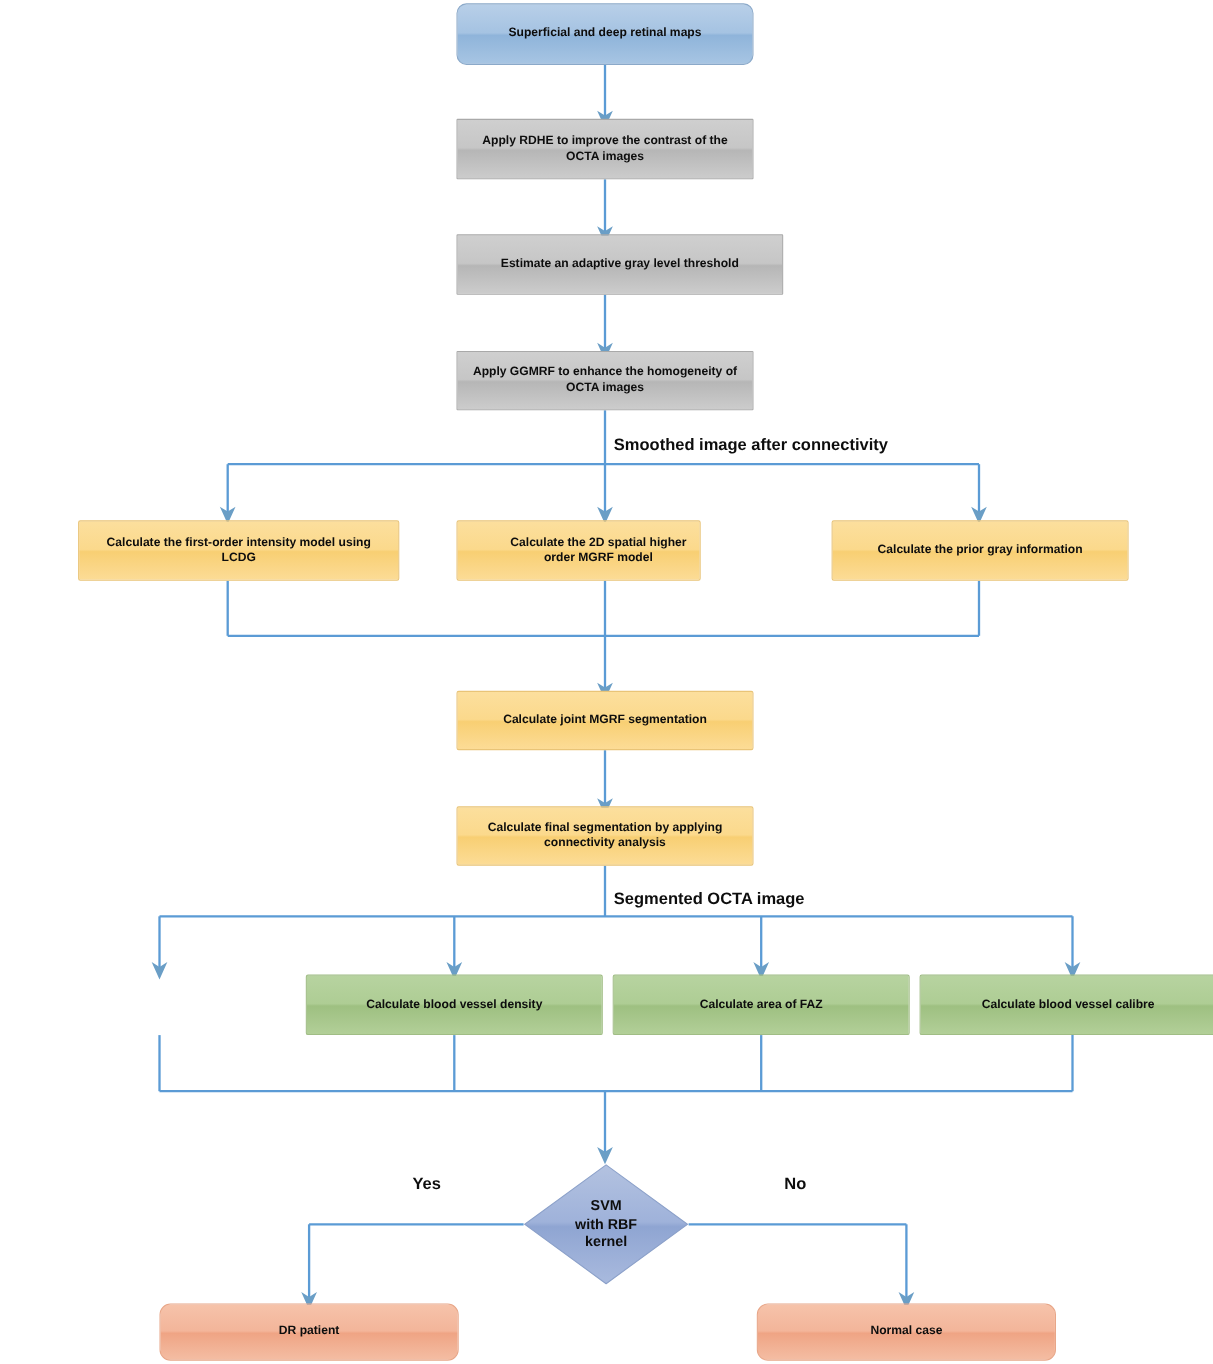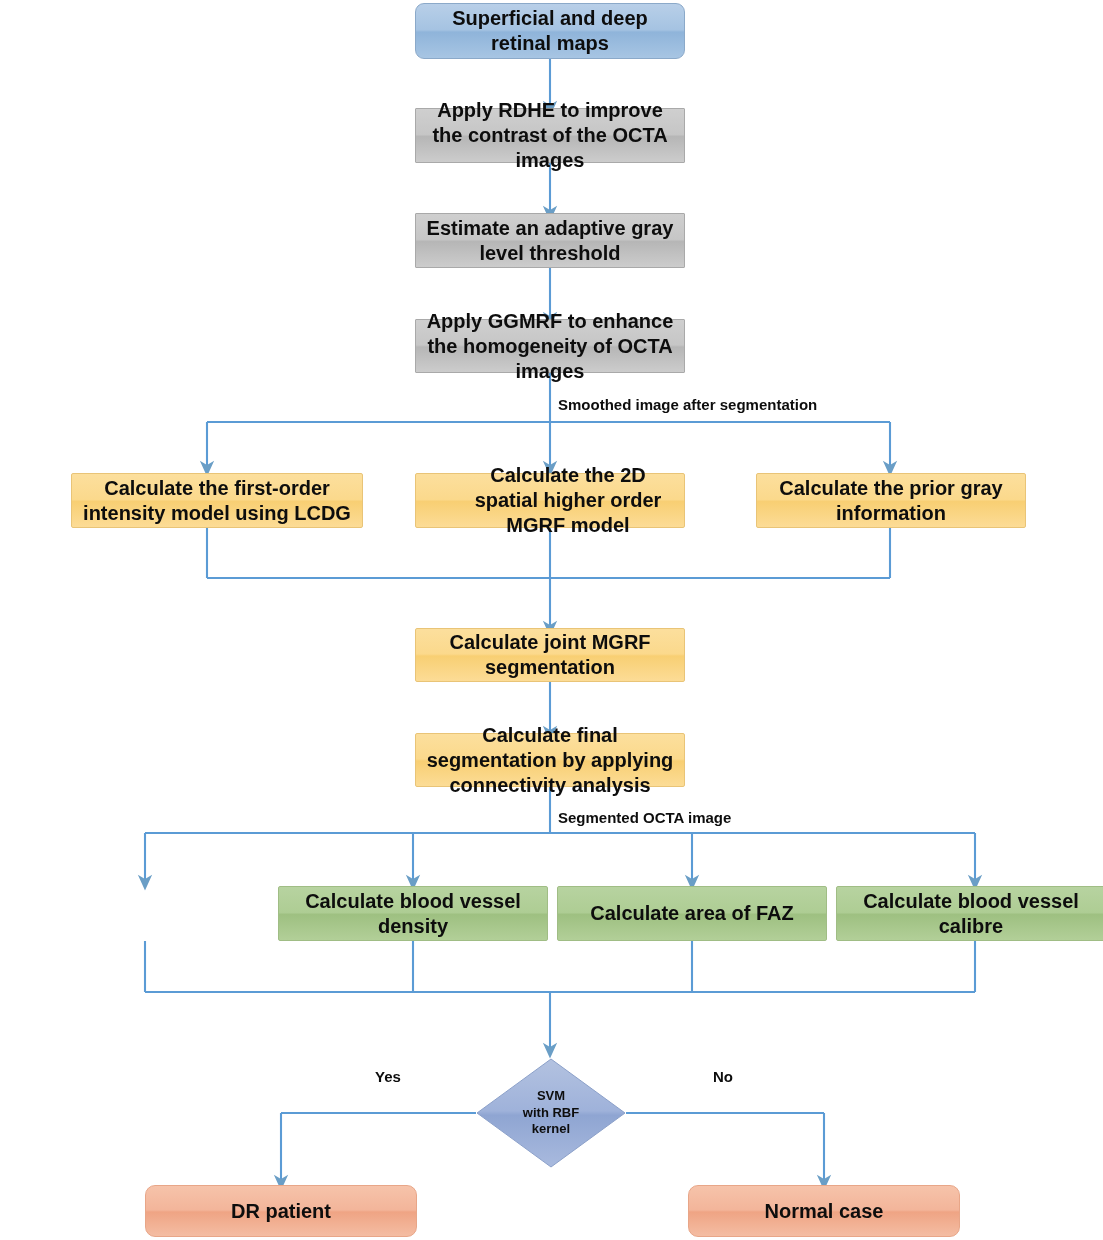--- a/index.html
+++ b/index.html
@@ -21,21 +21,21 @@
     height: 1240px;
   }
   .node {
     position: absolute;
     box-sizing: border-box;
     display: flex;
     align-items: center;
     justify-content: center;
     text-align: center;
     font-weight: bold;
-    font-size: 20px;
+    font-size: 11px;
     line-height: 1.25;
     color: #0d0d0d;
     padding: 2px 10px;
     z-index: 3;
   }
   .node span { display: block; width: 100%; }
 
   
   .n-blue {
     background: linear-gradient(180deg, #b8cfe8 0%, #a5c3e2 48%, #8fb4da 52%, #a7c5e3 100%);
@@ -167,37 +167,37 @@
   </svg>
 
   <div class="node n-blue" style="left:415px; top:3px; width:270px; height:56px;">
     <span>Superficial and deep retinal maps</span>
   </div>
 
   <div class="node n-gray" style="left:415px; top:108px; width:270px; height:55px;">
     <span>Apply RDHE to improve the contrast of the OCTA images</span>
   </div>
 
-  <div class="node n-gray" style="left:415px; top:213px; width:270px; height:55px;">
+  <div class="node n-gray" style="left:415px; top:213px; width:297px; height:55px;">
     <span>Estimate an adaptive gray level threshold</span>
   </div>
 
   <div class="node n-gray" style="left:415px; top:319px; width:270px; height:54px;">
     <span>Apply GGMRF to enhance the homogeneity of OCTA images</span>
   </div>
 
   <div class="edge-label" style="left:558px; top:396px;">
-    <span>Smoothed image after segmentation</span>
+    <span>Smoothed image after connectivity</span>
   </div>
 
   <div class="node n-yellow" style="left:71px; top:473px; width:292px; height:55px;">
     <span>Calculate the first-order intensity model using LCDG</span>
   </div>
 
-  <div class="node n-yellow" style="left:415px; top:473px; width:270px; height:55px;padding-left:46px;">
+  <div class="node n-yellow" style="left:415px; top:473px; width:222px; height:55px;padding-left:46px;">
     <span>Calculate the 2D spatial higher order MGRF model</span>
   </div>
 
   <div class="node n-yellow" style="left:756px; top:473px; width:270px; height:55px;">
     <span>Calculate the prior gray information</span>
   </div>
 
   <div class="node n-yellow" style="left:415px; top:628px; width:270px; height:54px;">
     <span>Calculate joint MGRF segmentation</span>
   </div>

